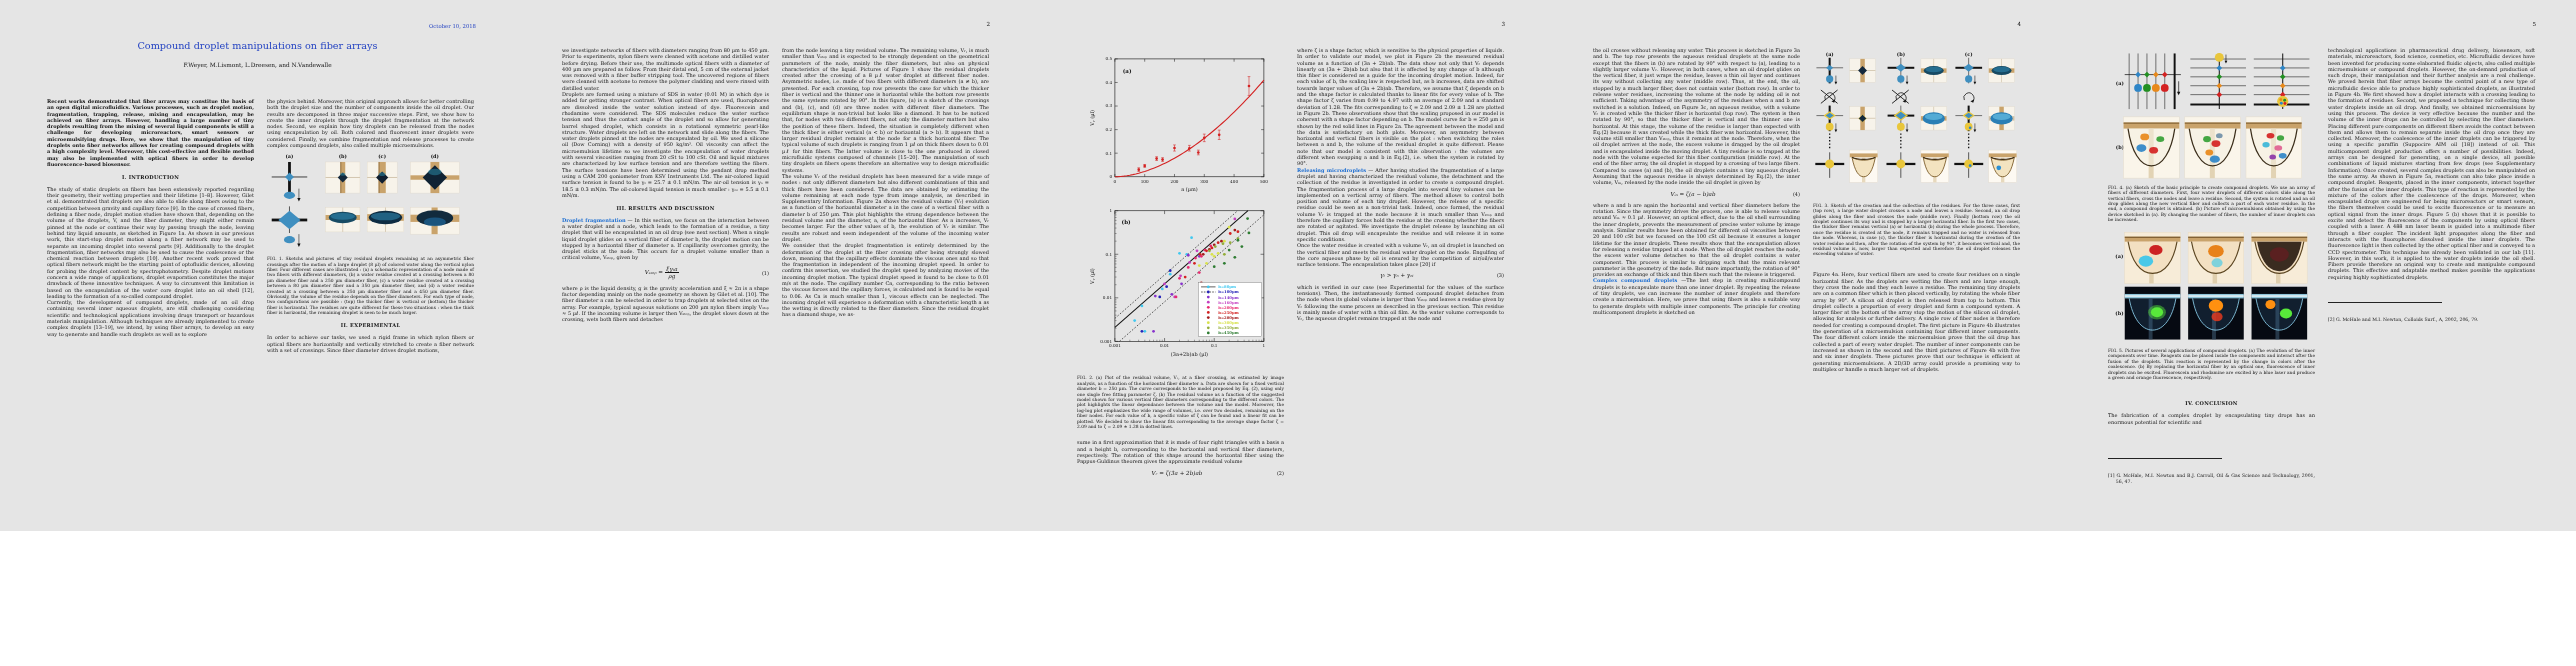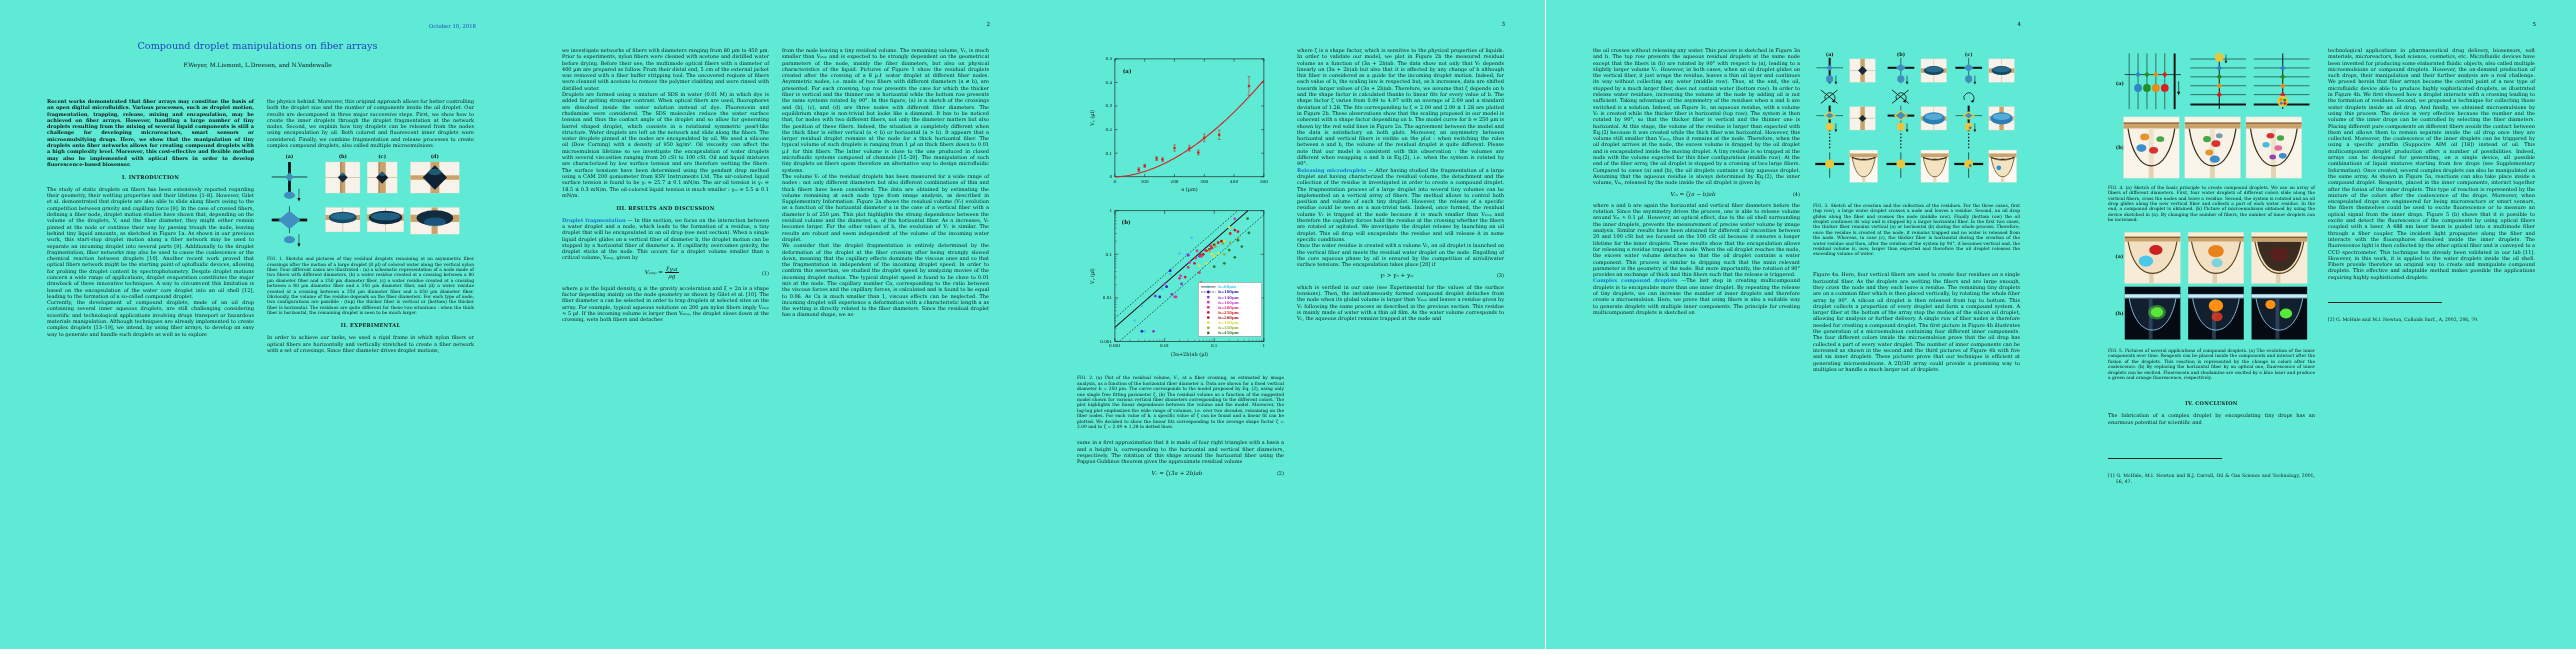--- a/index.html
+++ b/index.html
@@ -1,18 +1,18 @@
 <!DOCTYPE html>
 <html style="font-size:9px"><head>
 <meta charset="utf-8">
 <style>
   html,body{margin:0;padding:0;width:2576px;height:667px;background:#fff;overflow:hidden;
     font-family:"DejaVu Serif","DejaVu Sans",serif;color:#151515;}
   .sheet{position:relative;width:2576px;height:667px;background:#ffffff;}
-  .page{position:absolute;top:0;width:515px;height:649px;background:#5eead4;}
+  .page{position:absolute;top:0;width:515px;height:531px;background:#e5e5e5;padding-left:40px;}
   .col{position:absolute;width:207px;font-size:5px;line-height:6.3px;text-align:justify;}
   .col p{margin:0;}
   .pgnum{position:absolute;top:21px;left:434px;width:41px;text-align:right;font-size:5.6px;}
   .date{position:absolute;top:23px;left:278px;width:198px;text-align:right;font-size:5.3px;color:#2443c2;}
   .title{position:absolute;top:40px;left:33px;width:449px;text-align:center;font-size:9.7px;color:#2443c2;}
   .authors{position:absolute;top:62px;left:33px;width:449px;text-align:center;font-size:5.8px;}
   .abstract{font-weight:bold;}
   .sec{font-weight:bold;text-align:center;font-size:5px;letter-spacing:0.3px;margin:6.7px 0 5.6px 0;}
   .lead{color:#1e6fd2;font-weight:bold;}
   .eq{display:flex;align-items:center;margin:5px 0;font-style:italic;font-size:5.6px;}

